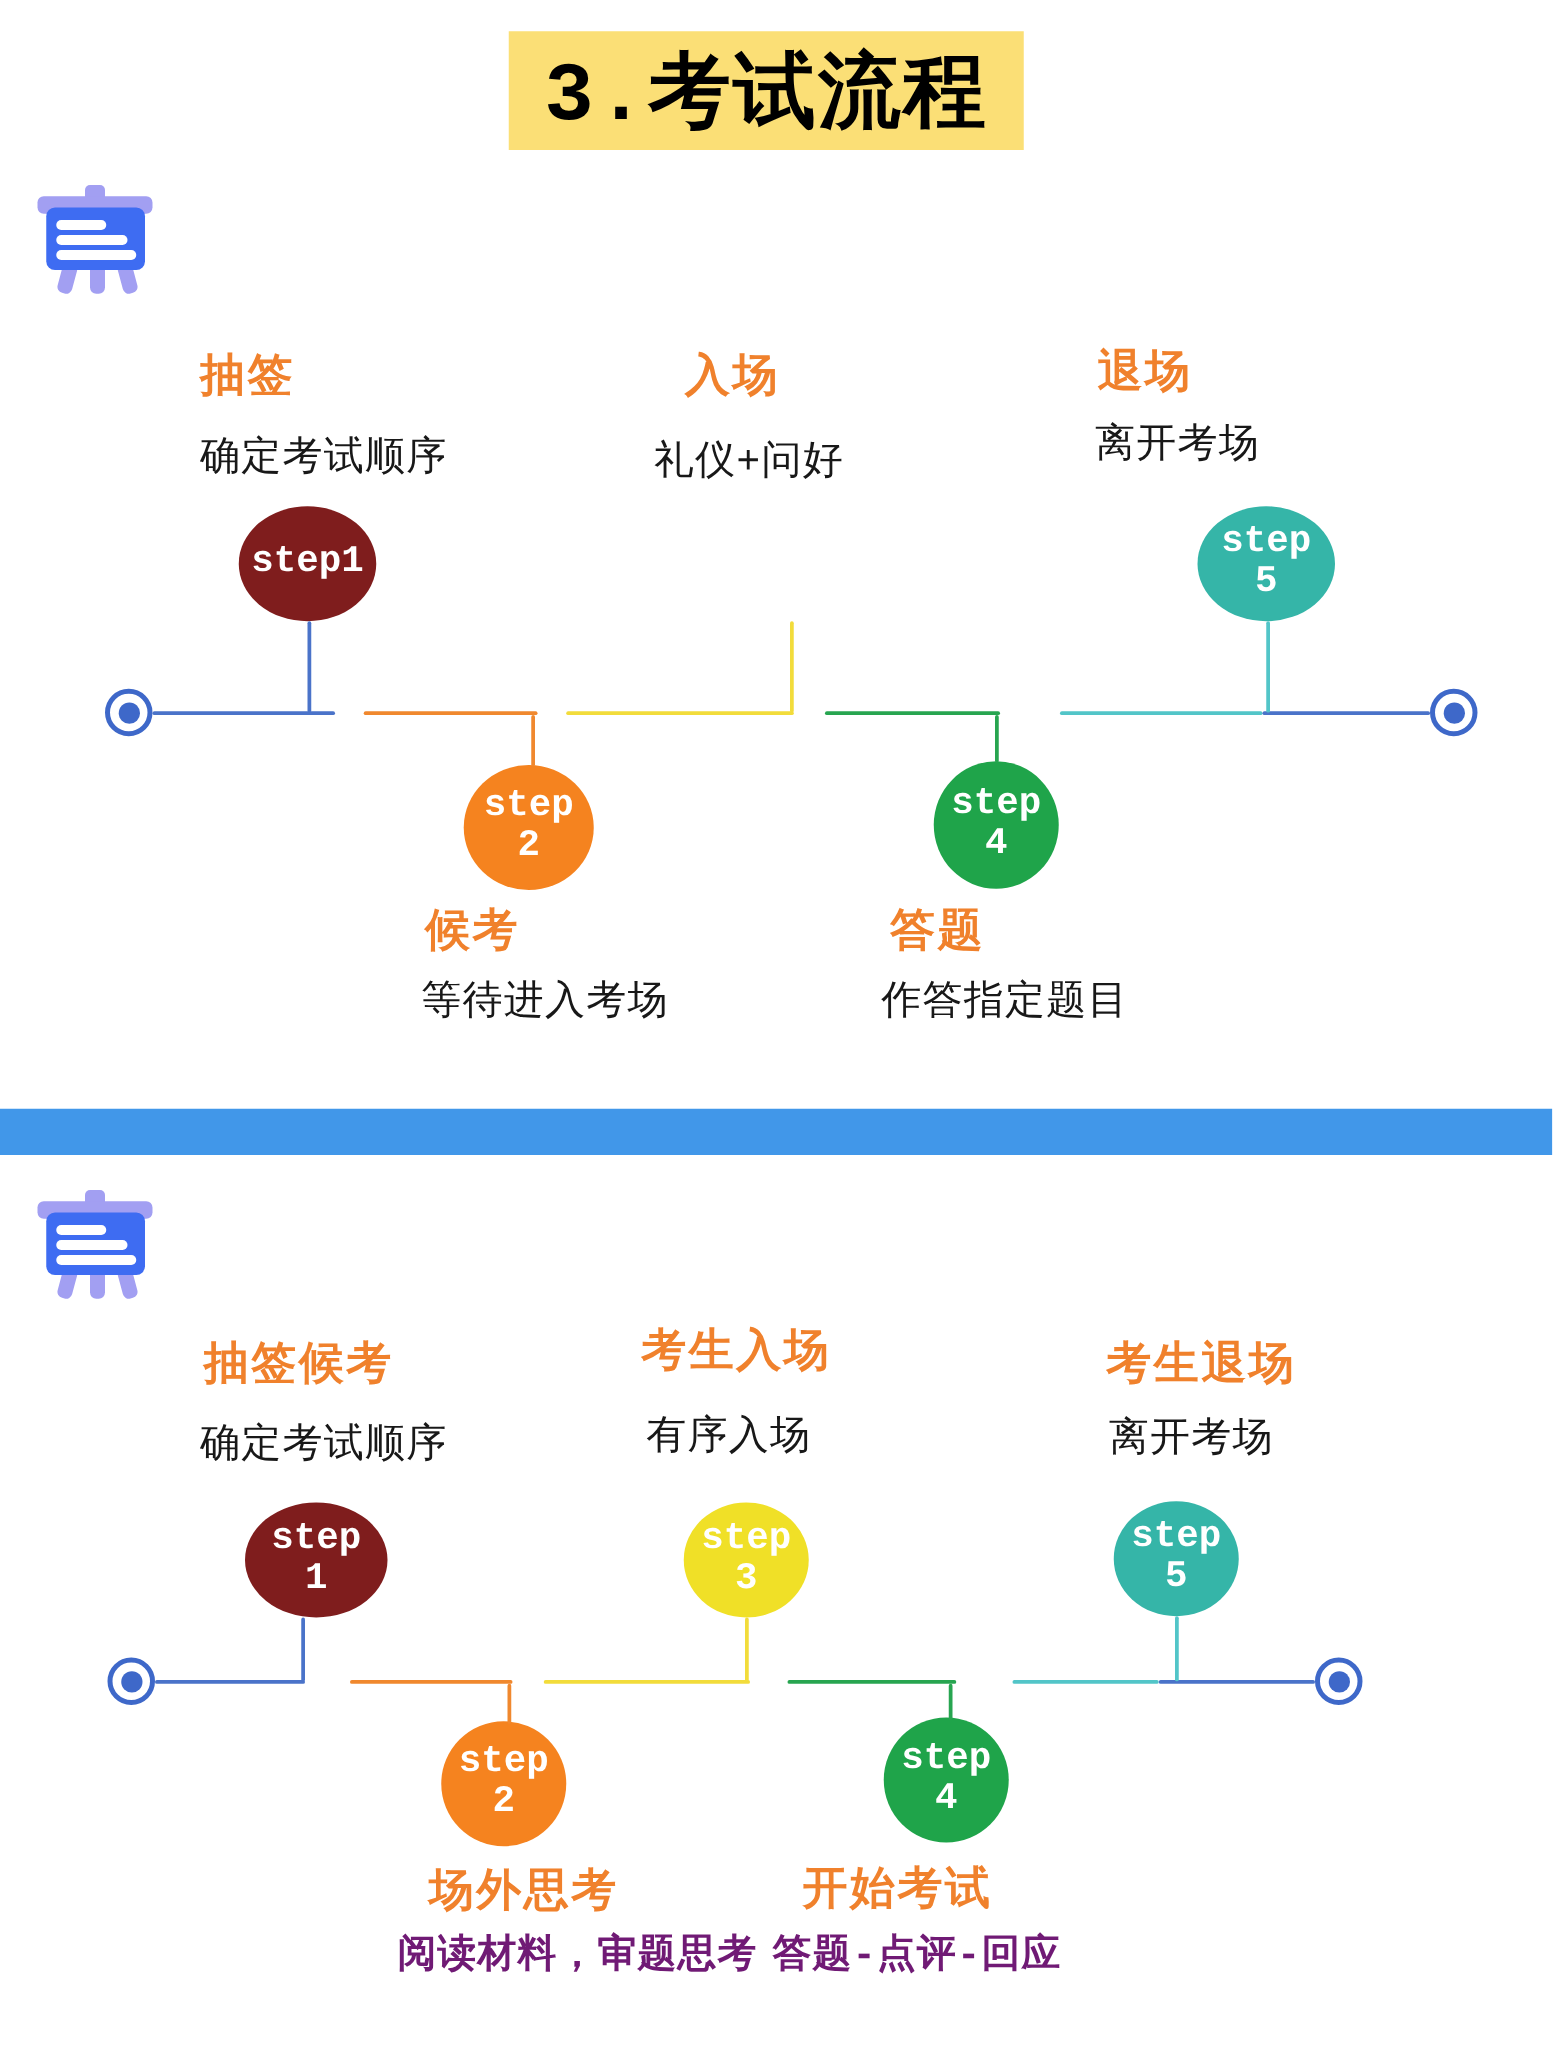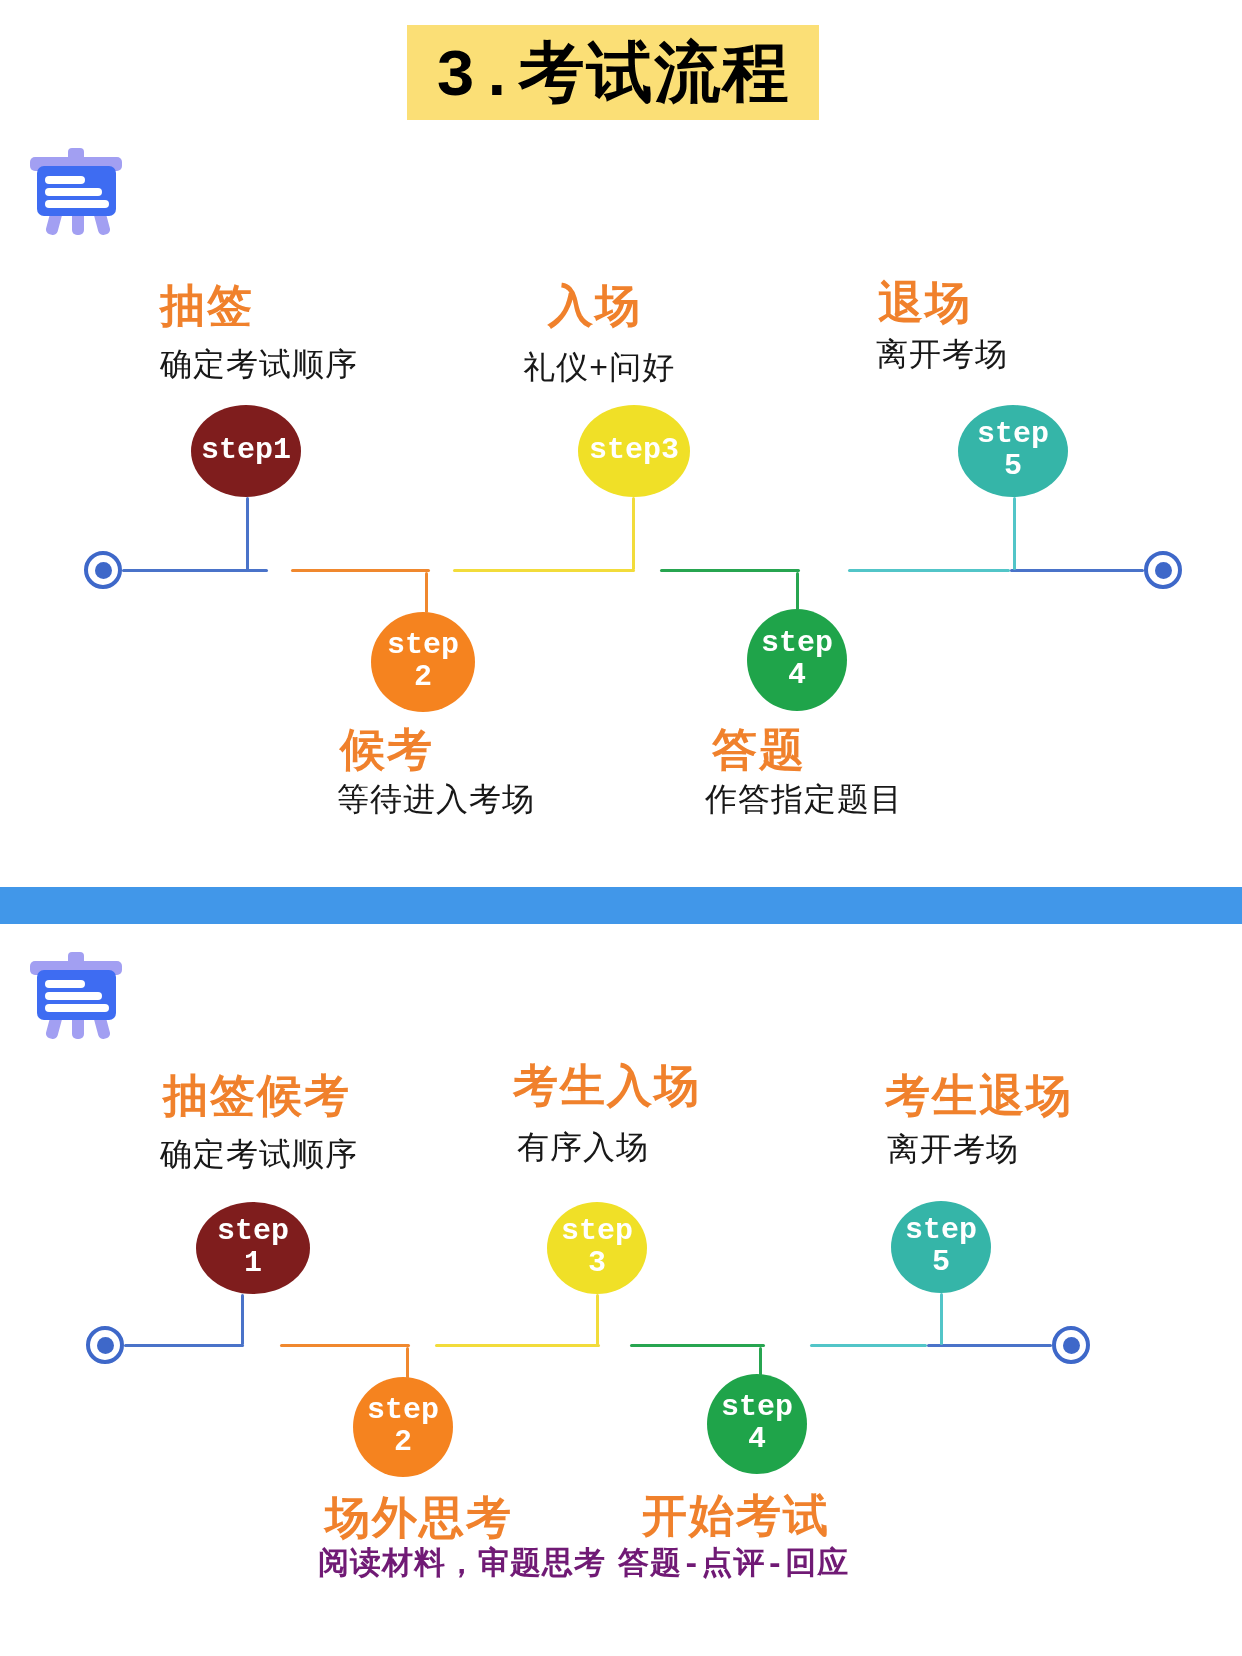--- a/index.html
+++ b/index.html
@@ -10,21 +10,21 @@
   
   .title-hl{position:absolute;left:407px;top:25px;width:412px;height:95px;background:#FBDF76;
     display:flex;align-items:center;justify-content:center;}
   .title-hl span{font-size:66px;font-weight:900;color:#000;letter-spacing:2px;white-space:nowrap;}
   
   .pill{position:absolute;background:#DEE6F7;border-radius:40px;display:flex;align-items:center;justify-content:center;
     color:#3D8EE3;font-weight:800;letter-spacing:2px;white-space:nowrap;
     box-shadow:3px 4px 10px rgba(149,163,198,0.45);}
   .board-icon{position:absolute;width:100px;height:88px;}
   
-  .lbl{position:absolute;font-size:45px;font-weight:800;color:#F0812C;white-space:nowrap;letter-spacing:2px;}
+  .lbl{position:absolute;font-size:36px;font-weight:800;color:#F0812C;white-space:nowrap;letter-spacing:2px;}
   .desc{position:absolute;font-size:32px;font-weight:500;color:#181818;white-space:nowrap;letter-spacing:1px;}
   .desc-red{font-size:31px;font-weight:700;color:#701a75;text-align:center;}
   
   .step-circle{position:absolute;border-radius:50%;display:flex;flex-direction:column;align-items:center;justify-content:center;
     color:#fff;font-weight:600;font-size:30px;line-height:1.06;}
   .bg-blue{background:#7f1d1d;}
   .bg-orange{background:#F5831F;}
   .bg-yellow{background:#F0E027;}
   .bg-green{background:#1FA44A;}
   .bg-teal{background:#35B5A8;}
@@ -65,24 +65,20 @@
 
   <div class="lbl" style="left:160px;top:276px;">抽签</div>
   <div class="desc" style="left:160px;top:343px;">确定考试顺序</div>
   <div class="lbl" style="left:548px;top:276px;">入场</div>
   <div class="desc" style="left:523px;top:346px;">礼仪+问好</div>
   <div class="lbl" style="left:878px;top:273px;">退场</div>
   <div class="desc" style="left:876px;top:333px;">离开考场</div>
 
   <div class="step-circle bg-blue" style="left:191px;top:405px;width:110px;height:92px;">
     <div>step1</div>
-    <div></div>
-  </div>
-  <div class="step-circle bg-yellow" style="left:578px;top:405px;width:112px;height:92px;">
-    <div>step3</div>
     <div></div>
   </div>
   <div class="step-circle bg-teal" style="left:958px;top:405px;width:110px;height:92px;">
     <div>step</div>
     <div>5</div>
   </div>
 
   <div class="step-circle bg-orange" style="left:371px;top:612px;width:104px;height:100px;">
     <div>step</div>
     <div>2</div>
@@ -148,21 +144,21 @@
 
   <div class="step-circle bg-orange" style="left:353px;top:1377px;width:100px;height:100px;">
     <div>step</div>
     <div>2</div>
   </div>
   <div class="step-circle bg-green" style="left:707px;top:1374px;width:100px;height:100px;">
     <div>step</div>
     <div>4</div>
   </div>
 
-  <div class="lbl" style="left:325px;top:1488px;">场外思考</div>
+  <div class="lbl" style="left:343px;top:1488px;">场外思考</div>
   <div class="desc desc-red" style="left:318px;top:1542px;">阅读材料，审题思考</div>
   <div class="lbl" style="left:642px;top:1486px;">开始考试</div>
   <div class="desc desc-red" style="left:618px;top:1542px;">答题-点评-回应</div>
 
   <div class="donut" style="left:86px;top:1326px;"></div>
   <div class="hline ln-blue" style="left:124px;top:1344px;width:120px;"></div>
   <div class="hline ln-orange" style="left:280px;top:1344px;width:130px;"></div>
   <div class="hline ln-yellow" style="left:435px;top:1344px;width:165px;"></div>
   <div class="hline ln-green" style="left:630px;top:1344px;width:135px;"></div>
   <div class="hline ln-teal" style="left:810px;top:1344px;width:117px;"></div>

